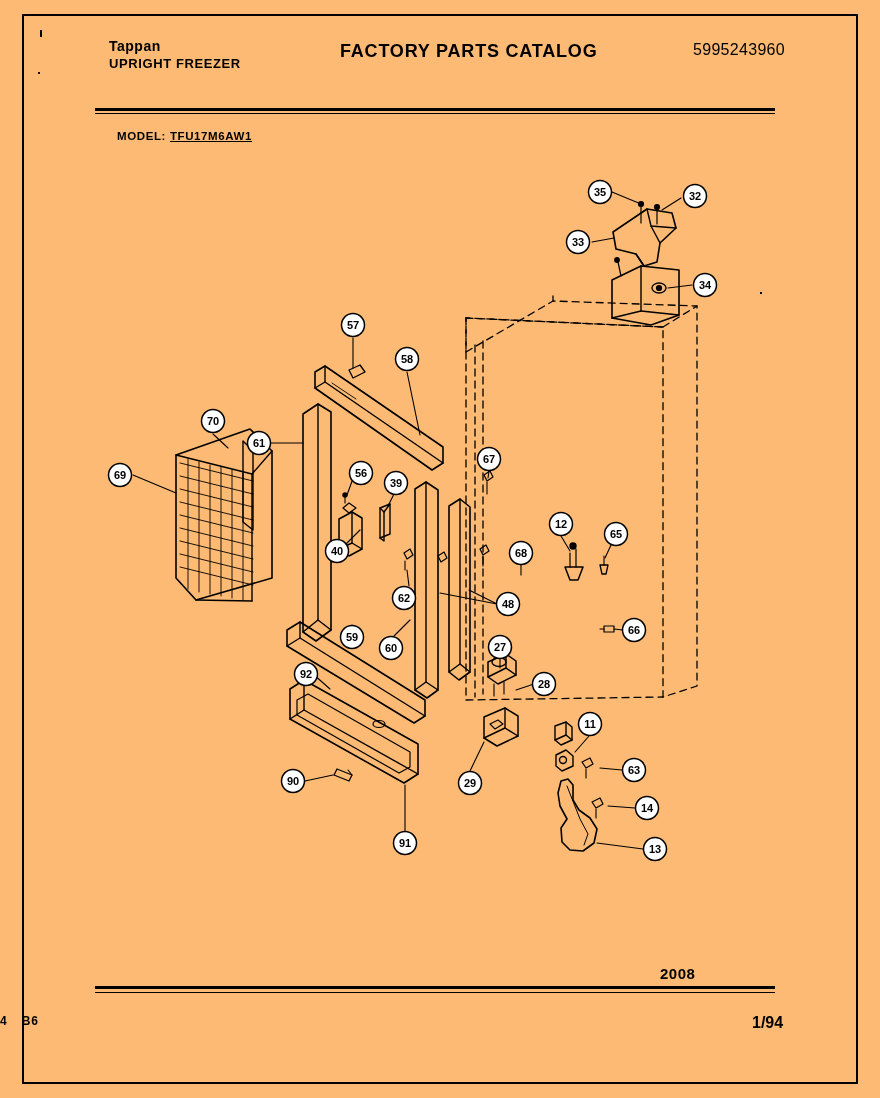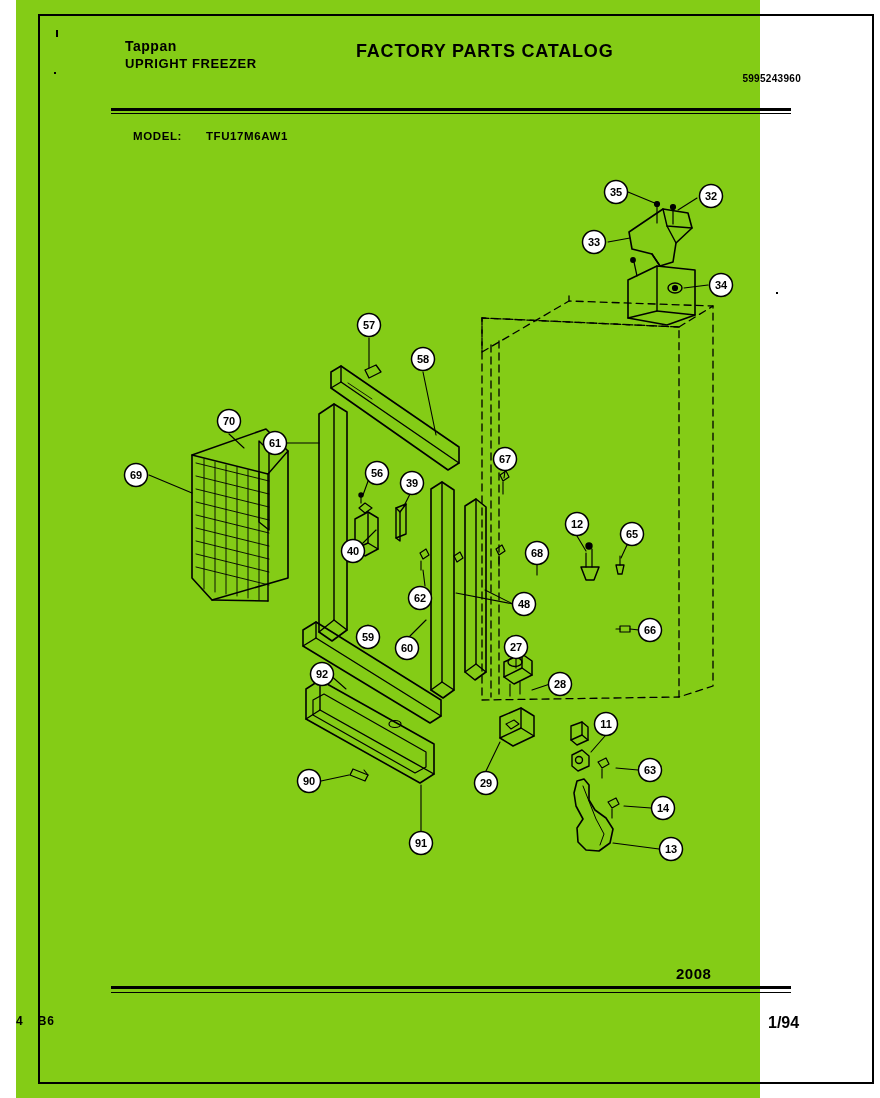--- a/index.html
+++ b/index.html
@@ -8,23 +8,23 @@
     width: 880px;
     height: 1098px;
     background: #ffffff;
     font-family: "Liberation Sans", sans-serif;
     color: #000000;
     position: relative;
     overflow: hidden;
   }
   #page {
     position: absolute;
-    left: 16px; top: 0;
-    width: 744px; height: 1098px;
-    background: #84cc16;
+    left: 0; top: 0;
+    width: 880px; height: 1098px;
+    background: #fdba74;
   }
   .page-border {
     position: absolute;
     left: 22px; top: 14px;
     width: 836px; height: 1070px;
     border: 2px solid #000;
   }
   .header {
     position: absolute;
     left: 95px; top: 34px;
@@ -46,43 +46,42 @@
   .catalog-title {
     position: absolute;
     left: 245px; top: 7px;
     font-size: 18px;
     font-weight: bold;
     letter-spacing: 0.8px;
   }
   .catalog-number {
     position: absolute;
     right: 0px; top: 7px;
-    font-size: 10px;
-    font-weight: bold;
+    font-size: 16px;
+    font-weight: normal;
     letter-spacing: 0.3px;
-    margin-top: 32px;
   }
   .rule {
     position: absolute;
     background: #000;
   }
   .rule-top-thick {
     left: 95px; top: 108px; width: 680px; height: 3px;
   }
   .rule-top-thin {
     left: 95px; top: 113px; width: 680px; height: 1px;
   }
   .model-line {
     position: absolute;
     left: 117px; top: 130px;
     font-size: 11.5px;
     font-weight: bold;
     letter-spacing: 0.6px;
   }
-  .model-line .model-value { margin-left: 24px; }
+  .model-line .model-value { margin-left: 4px; text-decoration: underline; }
 
   .rule-bot-thick {
     left: 95px; top: 986px; width: 680px; height: 3px;
   }
   .rule-bot-thin {
     left: 95px; top: 992px; width: 680px; height: 1px;
   }
   .sheet-number {
     position: absolute;
     left: 660px; top: 965px;

